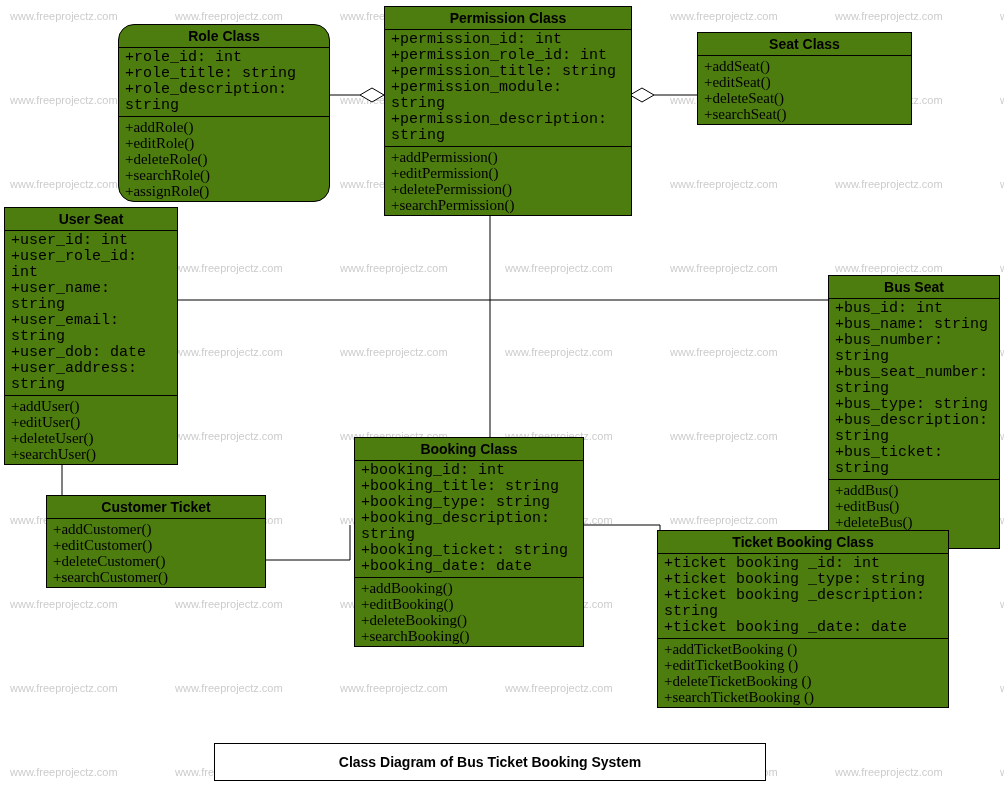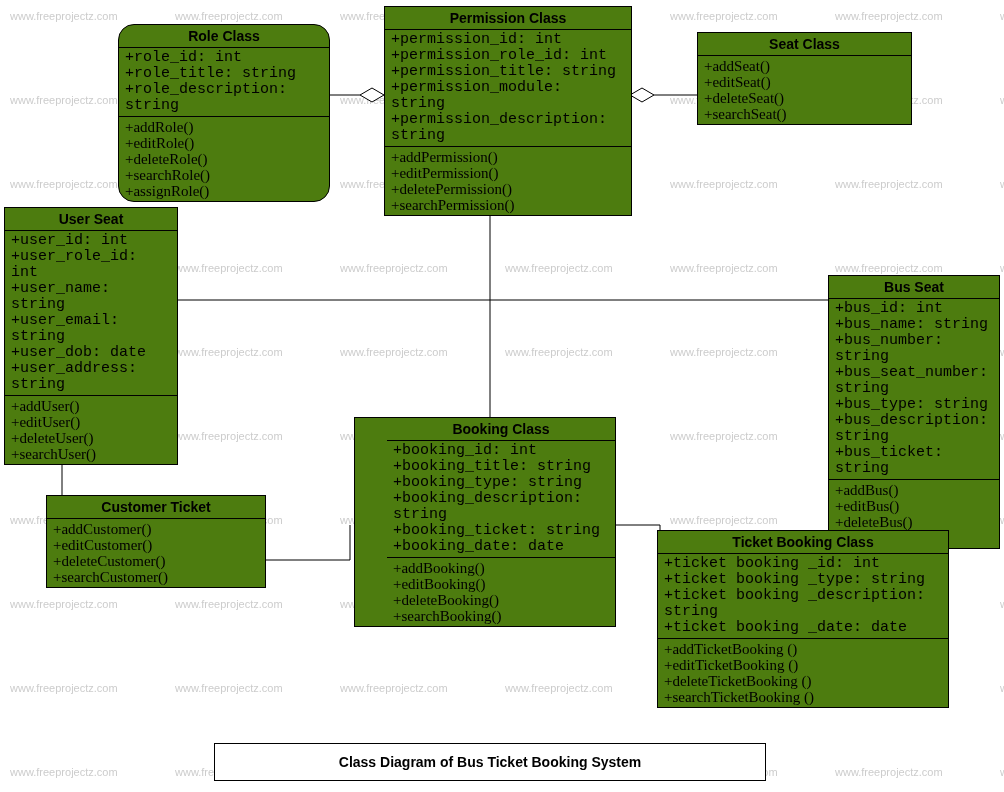--- a/index.html
+++ b/index.html
@@ -195,21 +195,21 @@
   <div class="class-section">+user_id: int<br>+user_role_id: int<br>+user_name: string<br>+user_email: string<br>+user_dob: date<br>+user_address: string</div>
   <div class="class-section">+addUser()<br>+editUser()<br>+deleteUser()<br>+searchUser()</div>
 </div>
 
 <div class="class-box" style="left:828px; top:275px; width:170px;">
   <div class="class-title">Bus Seat</div>
   <div class="class-section">+bus_id: int<br>+bus_name: string<br>+bus_number: string<br>+bus_seat_number: string<br>+bus_type: string<br>+bus_description: string<br>+bus_ticket: string</div>
   <div class="class-section">+addBus()<br>+editBus()<br>+deleteBus()<br>+searchBus()</div>
 </div>
 
-<div class="class-box" style="left:354px; top:417px; width:228px;padding-left:32px;">
+<div class="class-box" style="left:354px; top:437px; width:228px;">
   <div class="class-title">Booking Class</div>
   <div class="class-section">+booking_id: int<br>+booking_title: string<br>+booking_type: string<br>+booking_description: string<br>+booking_ticket: string<br>+booking_date: date</div>
   <div class="class-section">+addBooking()<br>+editBooking()<br>+deleteBooking()<br>+searchBooking()</div>
 </div>
 
 <div class="class-box" style="left:46px; top:495px; width:218px;">
   <div class="class-title">Customer Ticket</div>
   <div class="class-section">+addCustomer()<br>+editCustomer()<br>+deleteCustomer()<br>+searchCustomer()</div>
 </div>
 

